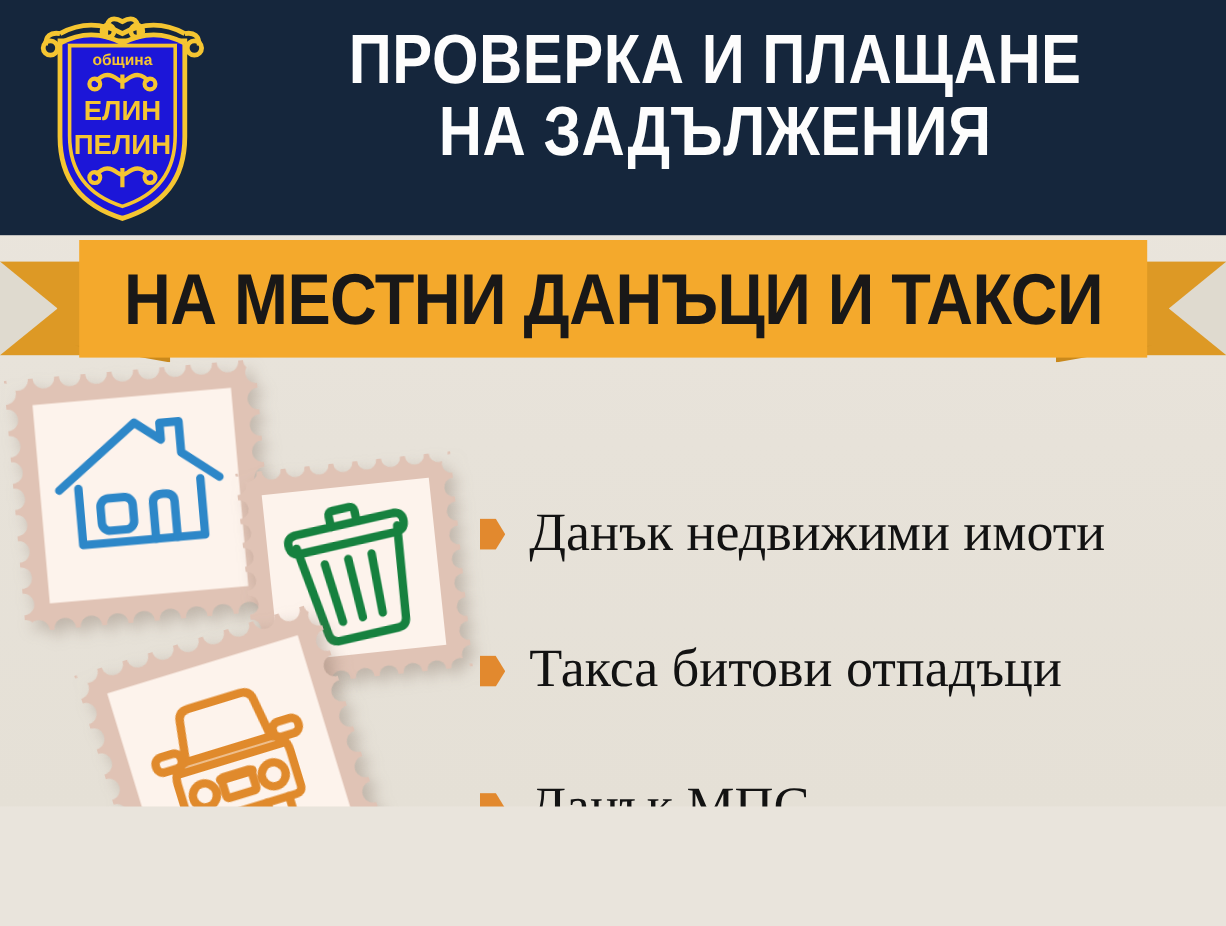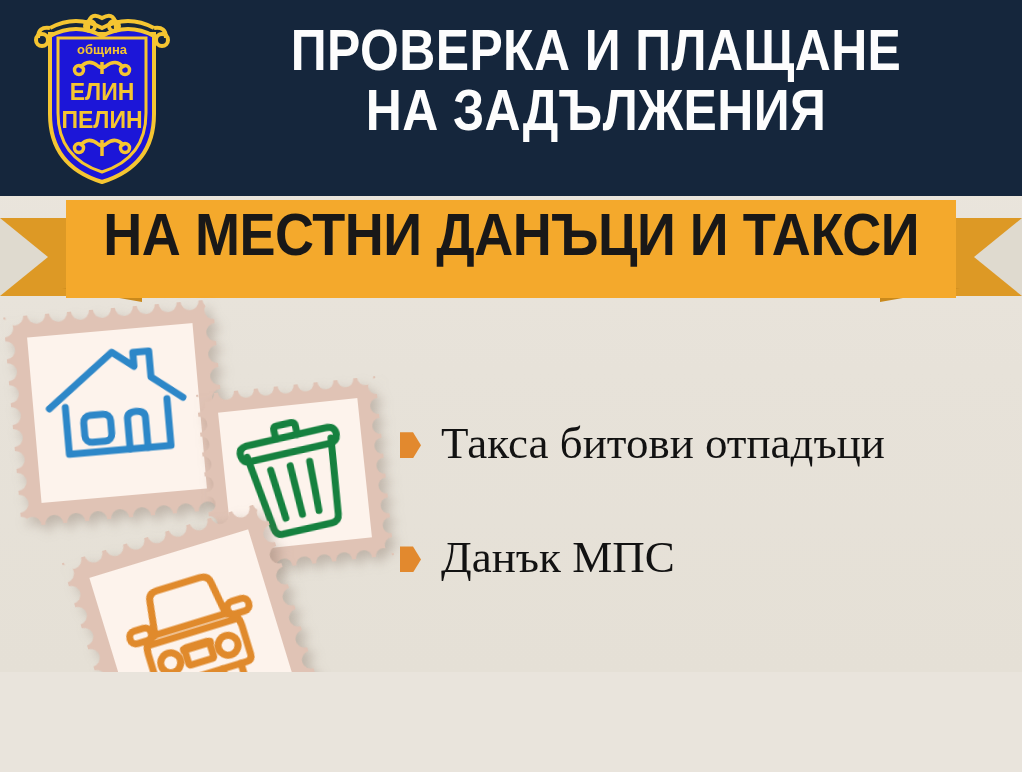--- a/index.html
+++ b/index.html
@@ -61,21 +61,21 @@
     clip-path:polygon(0 0,100% 0,100% 100%);
   }
   .ribbon-shadow-r{
     position:absolute;right:62px;top:88px;width:80px;height:14px;
     background:#c9891c;
     clip-path:polygon(0 0,100% 0,0 100%);
   }
   .ribbon-main{
     position:absolute;left:66px;top:0px;width:890px;height:98px;
     background:#f4a92c;
-    display:flex;justify-content:center;
+    display:flex;align-items:center;justify-content:center;
   }
   .ribbon-text{
     color:#191818;
     font-family:"Liberation Sans", sans-serif;
     font-weight:bold;
     font-size:60px;
     letter-spacing:-0.5px;
     transform:scaleX(0.9);
     white-space:nowrap;
   }
@@ -352,20 +352,24 @@
           <path d="M68 148 L68 158 Q68 162 73 162 L82 162 Q87 162 87 158 L87 148"></path>
           <path d="M123 148 L123 158 Q123 162 128 162 L137 162 Q142 162 142 158 L142 148"></path>
         </g>
       </svg>
     </div>
 
   </div>
 
   <div class="list">
 
+    <div class="list-item">
+      <span class="bullet"></span>
+      <span class="list-label">Данък недвижими имоти</span>
+    </div>
 
     <div class="list-item">
       <span class="bullet"></span>
       <span class="list-label">Такса битови отпадъци</span>
     </div>
 
     <div class="list-item">
       <span class="bullet"></span>
       <span class="list-label">Данък МПС</span>
     </div>

